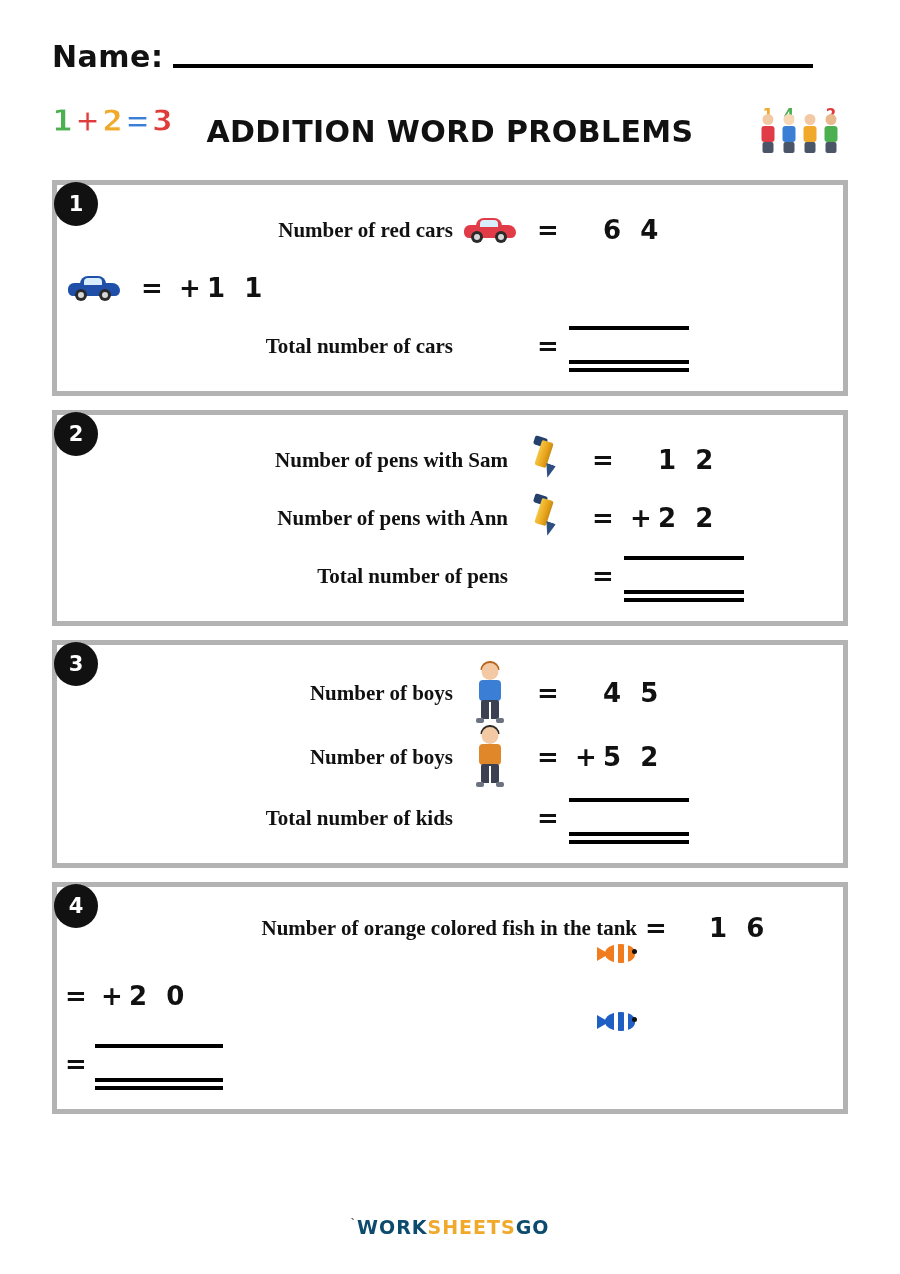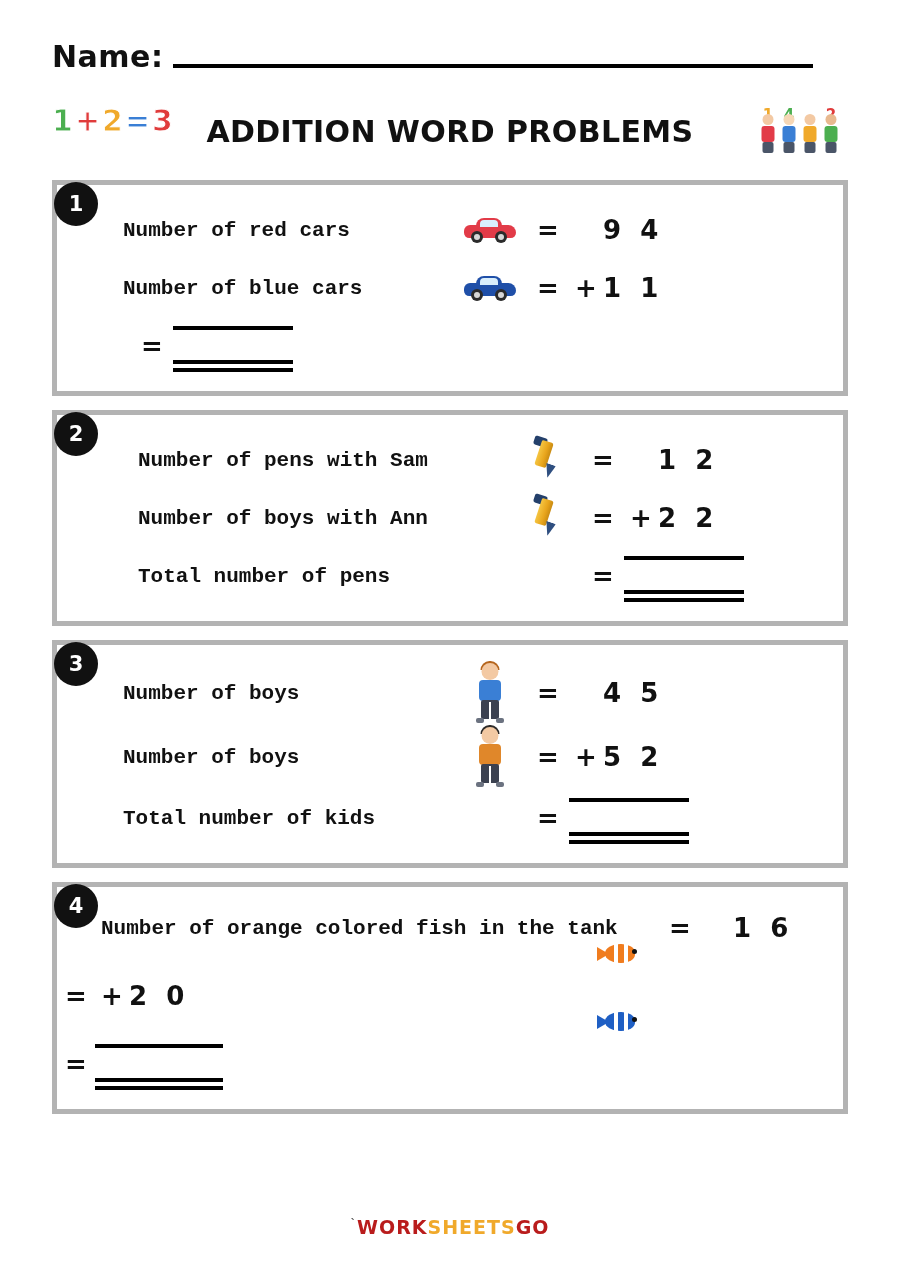--- a/index.html
+++ b/index.html
@@ -133,22 +133,23 @@
     padding: 16px 14px 16px 0;
   }
   .pline {
     display: flex;
     align-items: center;
     min-height: 58px;
   }
   .pline .label {
     font-size: 21px;
     font-weight: 700;
-    font-family: Liberation Mono, monospace;
+    font-family: Liberation Serif, serif;
     white-space: nowrap;
+    text-align: right;
   }
   .pline .icon-cell {
     width: 74px;
     display: flex;
     align-items: center;
     justify-content: center;
     flex: none;
   }
   .pline .eq {
     font-size: 26px;
@@ -191,21 +192,21 @@
   }
   .answer-rules .dbl2 {
     position: absolute; top: 44px; left: 0; width: 120px;
     border-top: 4px solid #000;
   }
 
   
   .lbl-w1 { width: 330px; padding-left: 66px; }
   .lbl-w2 { width: 370px; padding-left: 81px; }
   .lbl-w3 { width: 330px; padding-left: 66px; }
-  .lbl-w4 { width: 560px; padding-left: 44px; }
+  .lbl-w4 { width: 560px; padding-left: 20px; }
 
   .pbox.b4 .pline .label { font-size: 21px; }
   .pbox.b4 .pline .eq { width: 38px; }
   .pbox.b4 .pline .num { width: 80px; }
   .pbox.b4 .answer-rules, .pbox.b4 .answer-rules .top,
   .pbox.b4 .answer-rules .dbl1, .pbox.b4 .answer-rules .dbl2 { width: 128px; }
 
   
   .car { width: 52px; height: 26px; position: relative; }
   .car .body {
@@ -300,21 +301,21 @@
     bottom: 36px;
     text-align: center;
   }
   .footer .logo {
     font-family: "DejaVu Sans", sans-serif;
     font-weight: 800;
     font-size: 19px;
     letter-spacing: 1px;
   }
   .footer .tick { font-size: 11px; vertical-align: super; color: #555; }
-  .c-dark { color: #b91c1c; }
+  .c-dark { color: #0c4a6e; }
   .c-yellow { color: #f0a92b; }
   .c-blue { color: #3a7fd5; }
   .c-green { color: #4caf50; }
   .c-red { color: #e03b3b; }
 </style>
 </head>
 <body>
 
 <div class="page">
 
@@ -377,38 +378,38 @@
             <div class="car">
                 <div class="body" style="background:#e23b48"></div>
                 <div class="top" style="background:#e23b48"></div>
                 <div class="win"></div>
                 <div class="w1"></div>
                 <div class="w2"></div>
               </div>
           </div>
           <div class="eq">=</div>
           <div class="plus"></div>
-          <div class="num">9 4</div>
-        </div>
-        <div class="pline">
-          <div class="label lbl-w1">Number of blue cars</div>
+          <div class="num">6 4</div>
+        </div>
+        <div class="pline">
           <div class="icon-cell">
             <div class="car">
                 <div class="body" style="background:#1f4fa8"></div>
                 <div class="top" style="background:#1f4fa8"></div>
                 <div class="win"></div>
                 <div class="w1"></div>
                 <div class="w2"></div>
               </div>
           </div>
           <div class="eq">=</div>
           <div class="plus">+</div>
           <div class="num">1 1</div>
         </div>
         <div class="pline">
+          <div class="label lbl-w1">Total number of cars</div>
           <div class="icon-cell"></div>
           <div class="eq">=</div>
           <div class="answer-rules">
             <div class="top"></div>
               <div class="dbl1"></div>
               <div class="dbl2"></div>
           </div>
         </div>
       </div>
     </div>
@@ -423,21 +424,21 @@
                 <div class="cap"></div>
                 <div class="barrel"></div>
                 <div class="nib"></div>
               </div>
           </div>
           <div class="eq">=</div>
           <div class="plus"></div>
           <div class="num">1 2</div>
         </div>
         <div class="pline">
-          <div class="label lbl-w2">Number of boys with Ann</div>
+          <div class="label lbl-w2">Number of pens with Ann</div>
           <div class="icon-cell">
             <div class="pen">
                 <div class="cap"></div>
                 <div class="barrel"></div>
                 <div class="nib"></div>
               </div>
           </div>
           <div class="eq">=</div>
           <div class="plus">+</div>
           <div class="num">2 2</div>

